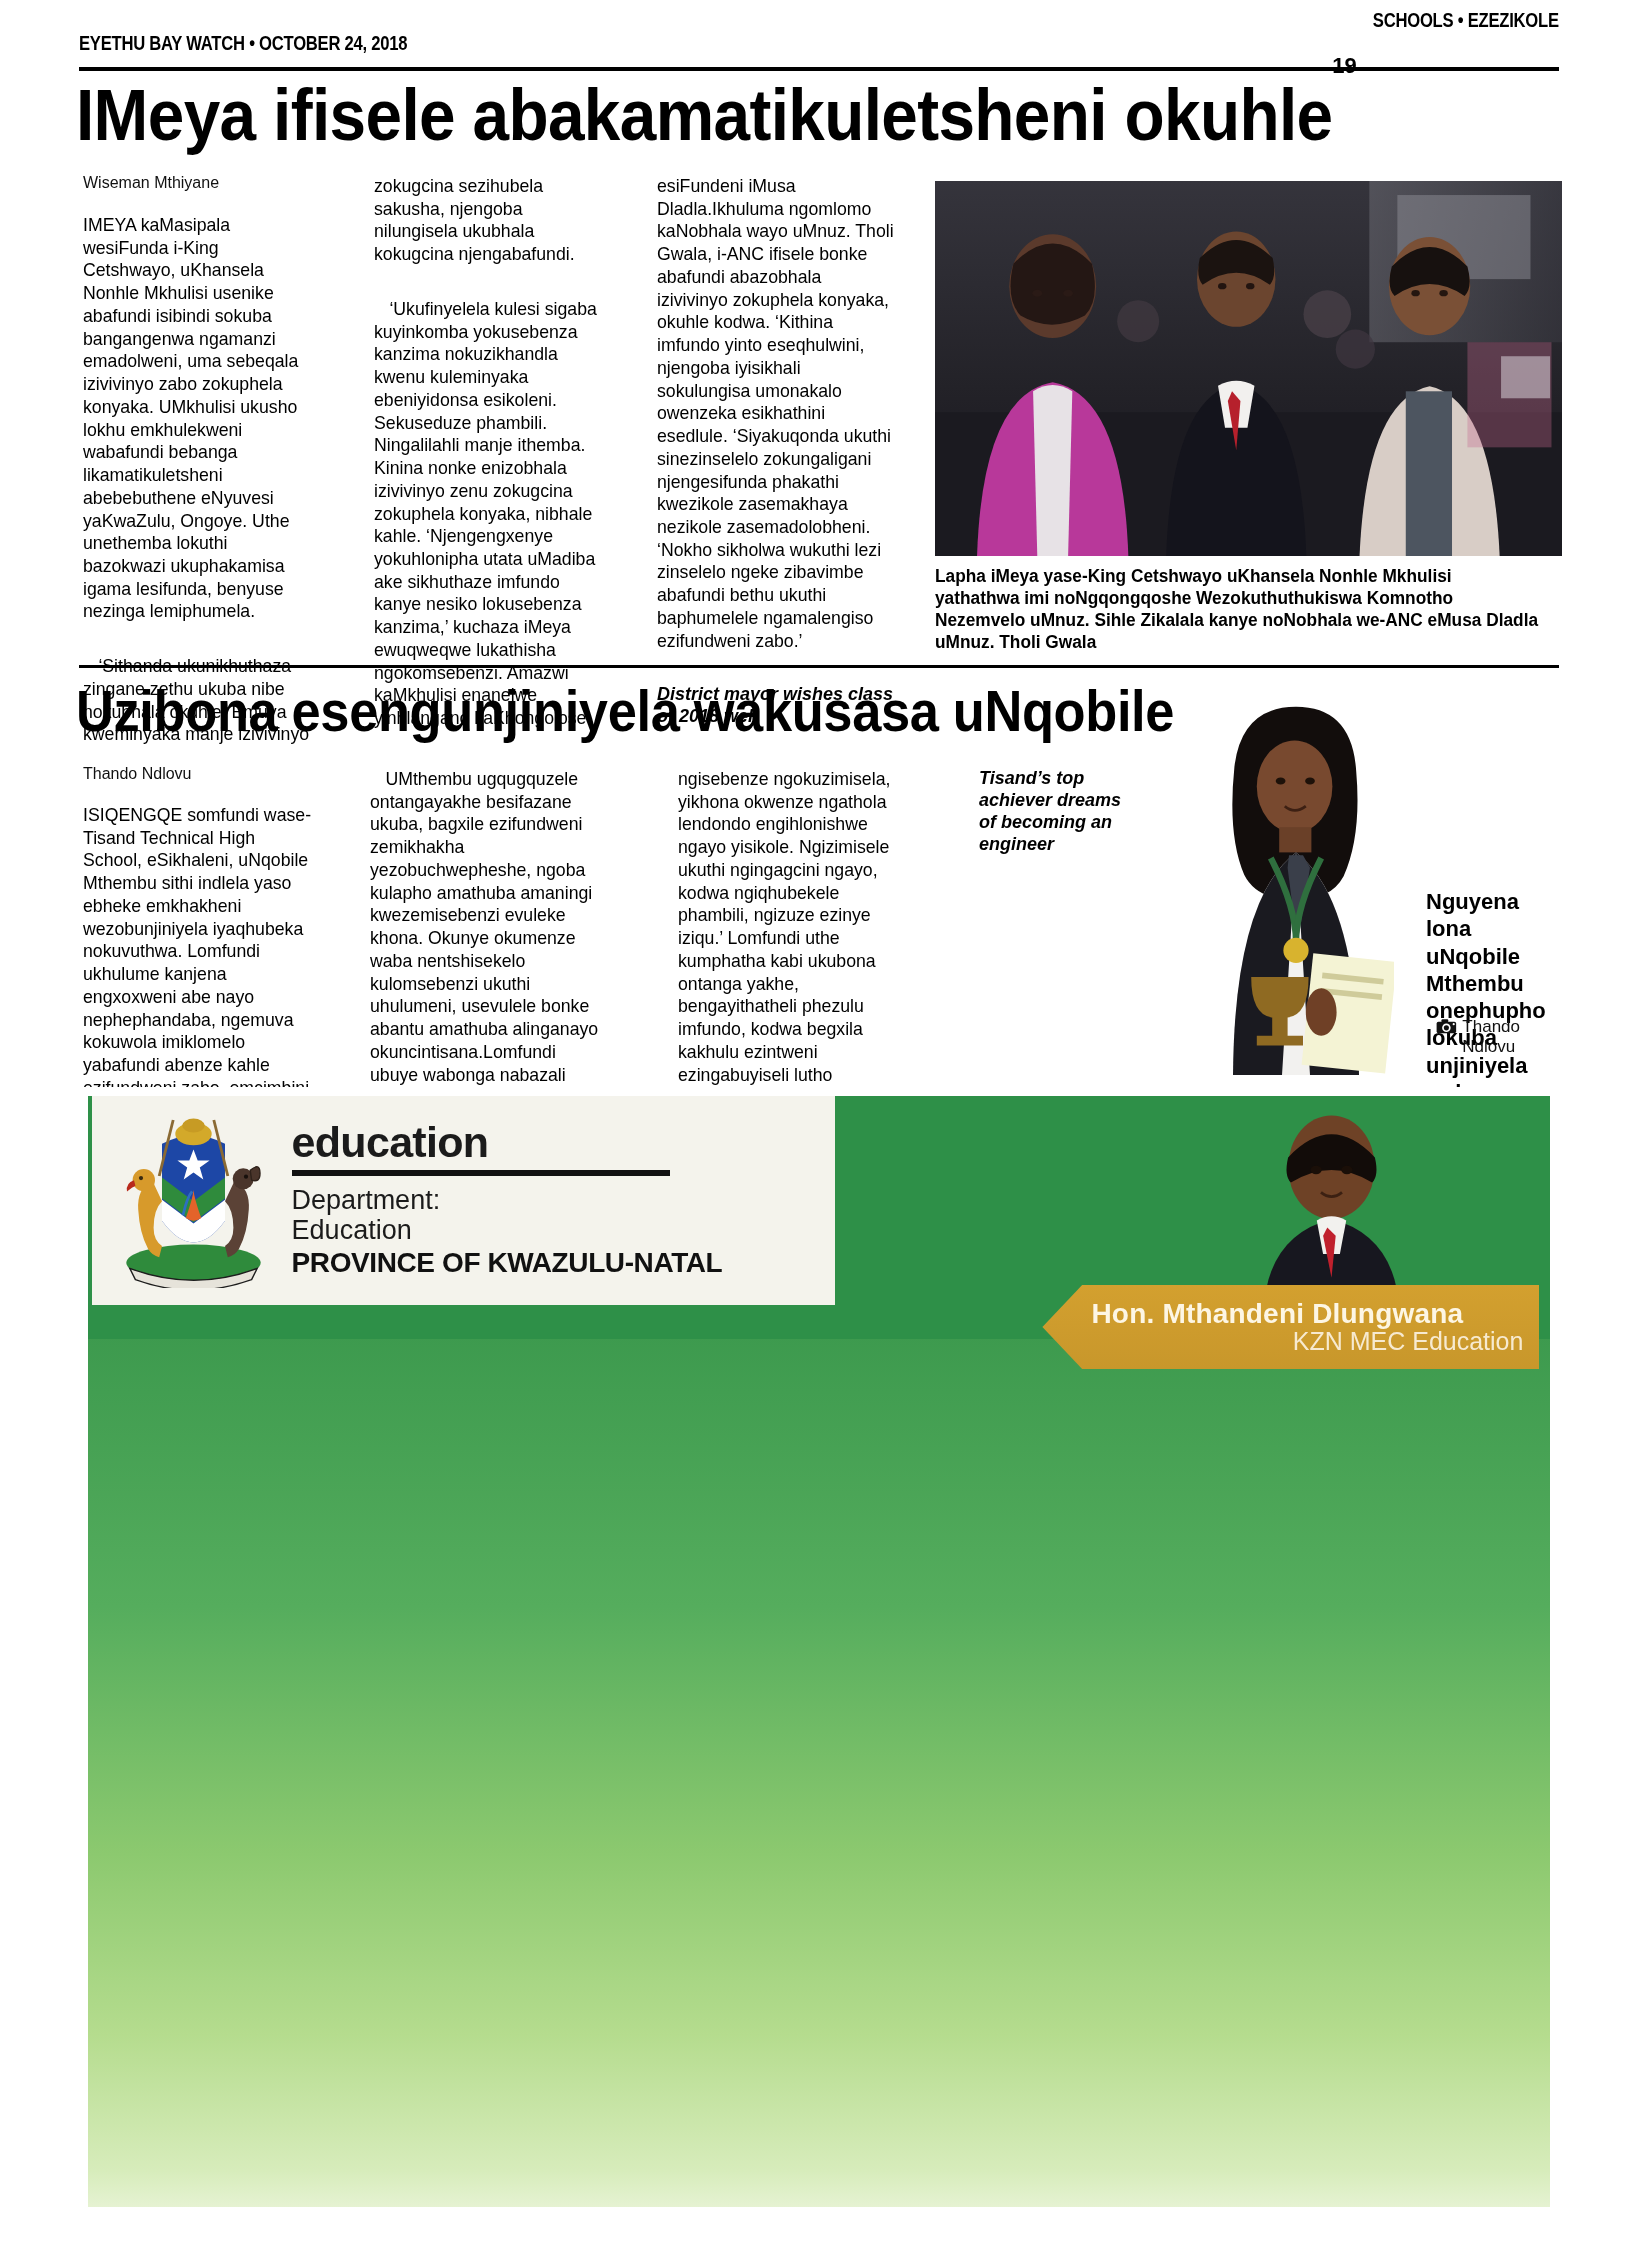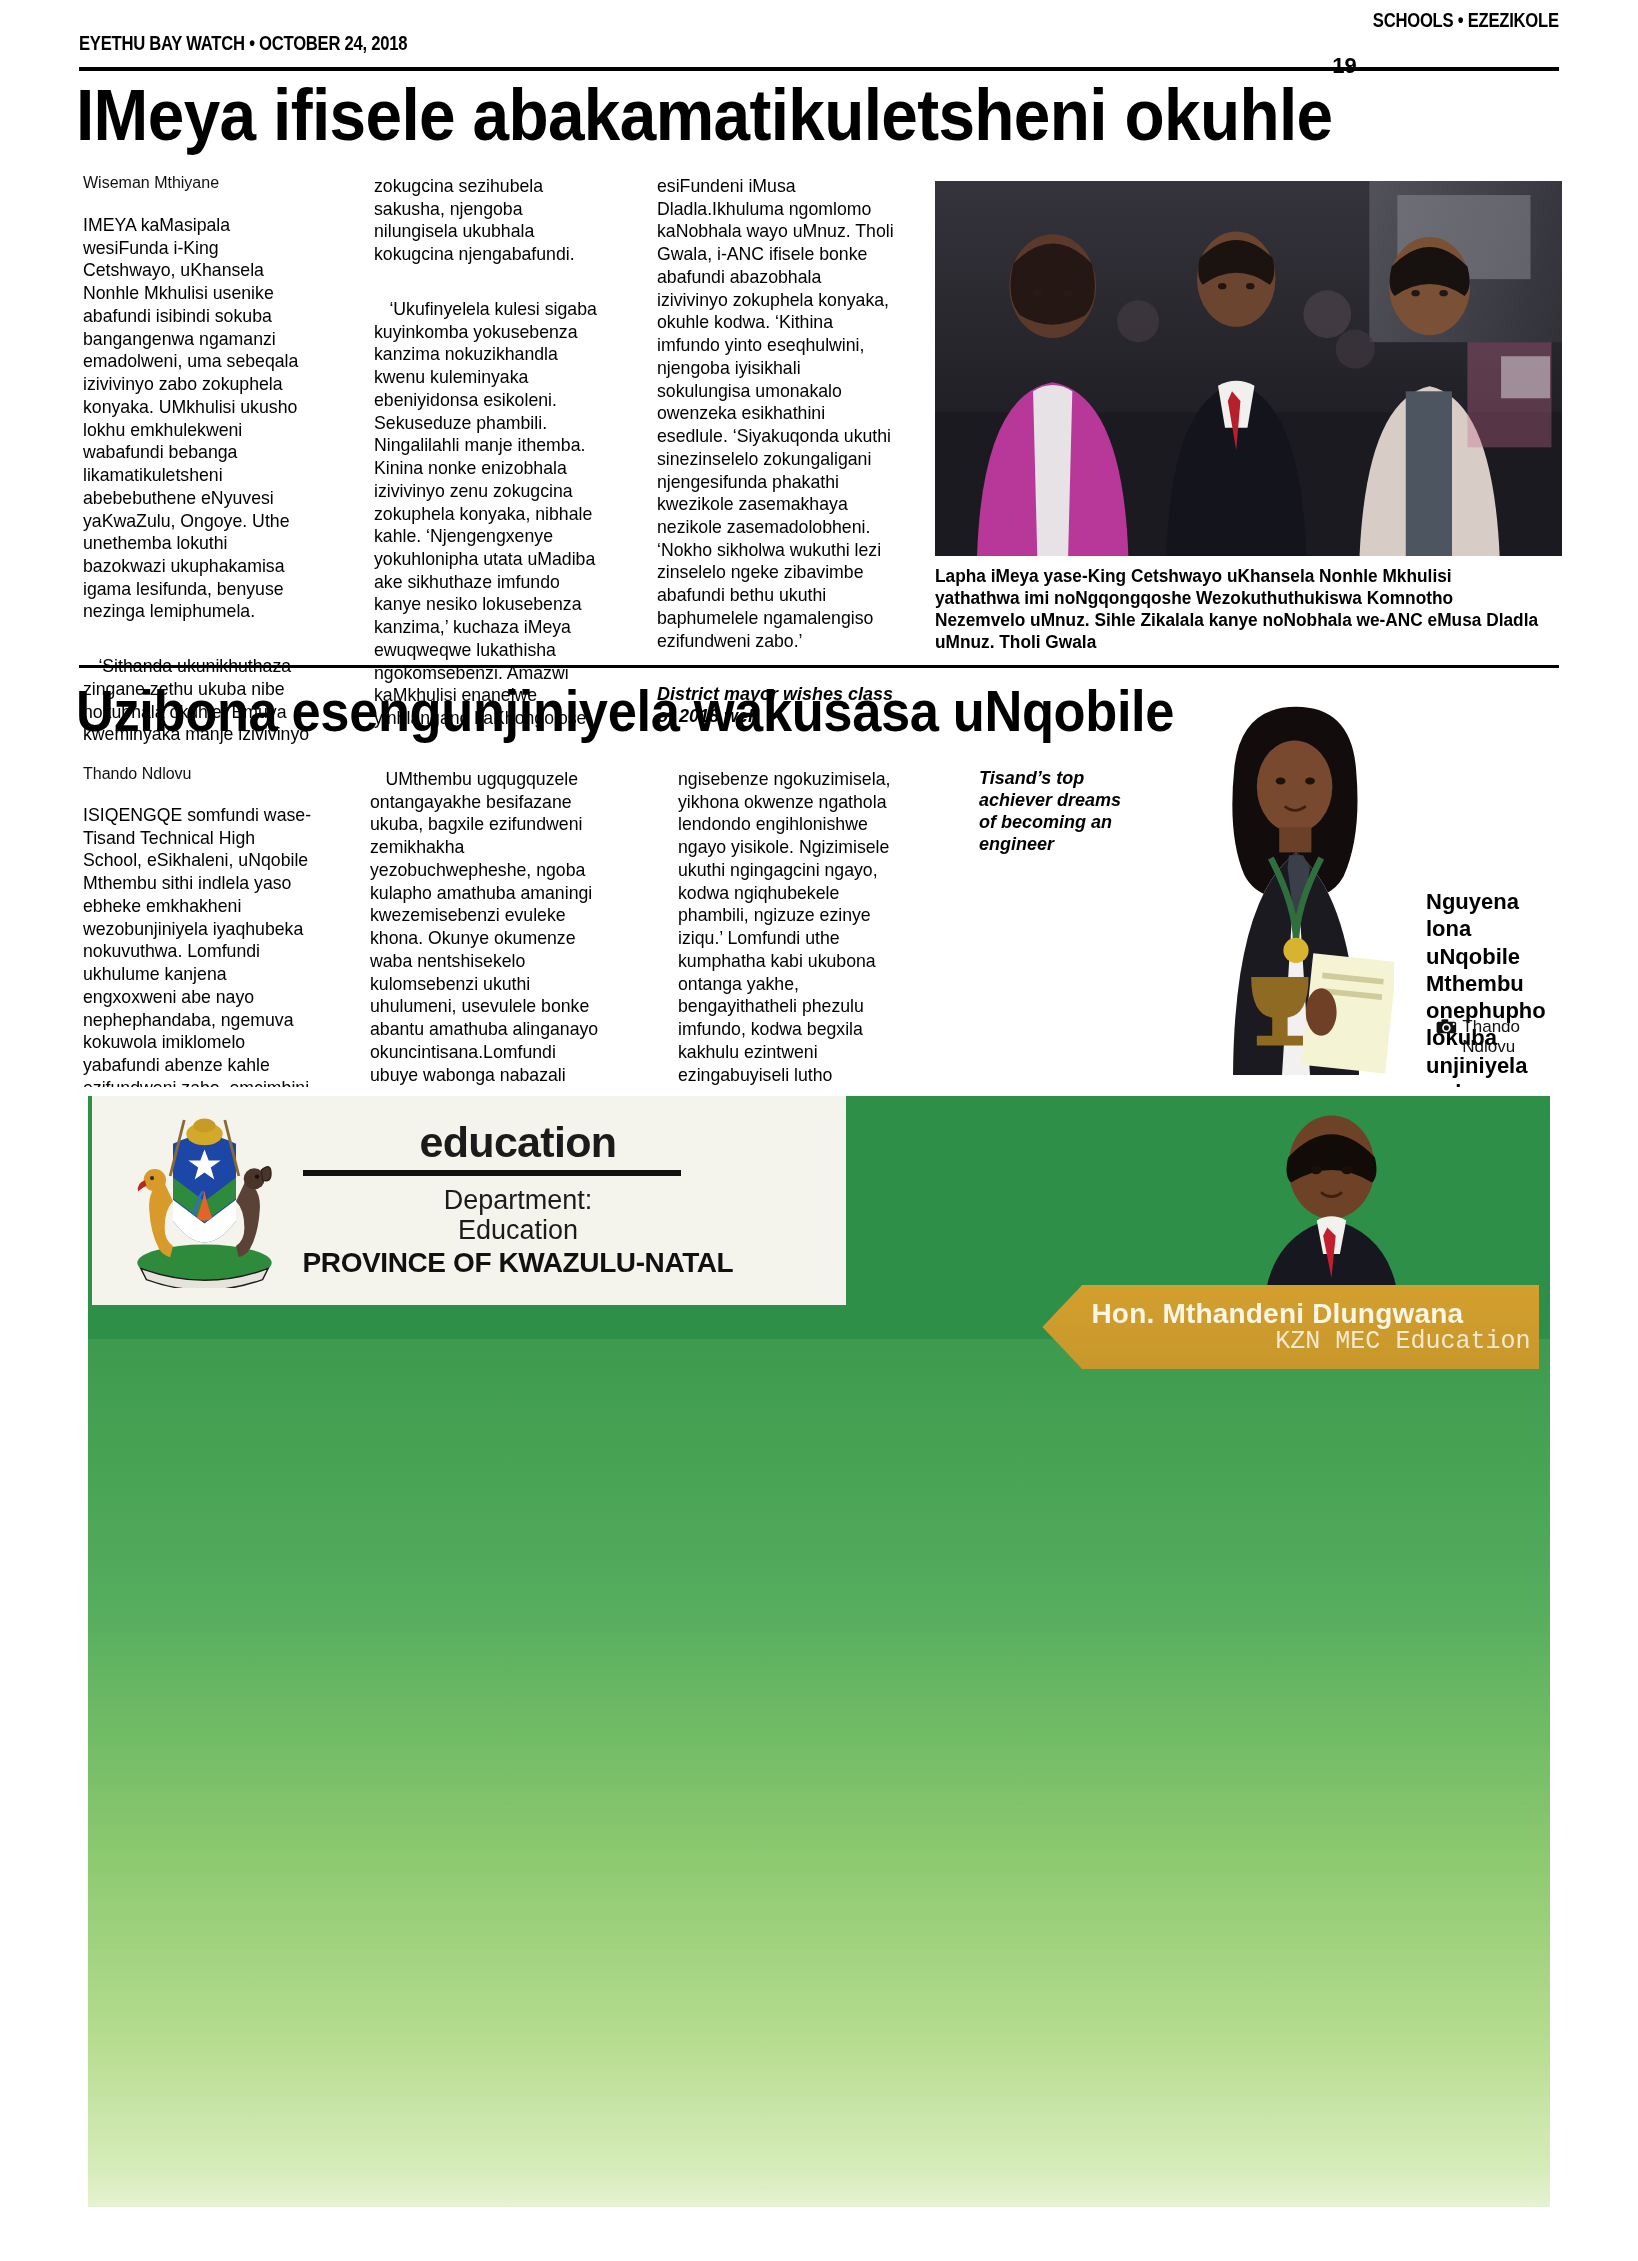--- a/index.html
+++ b/index.html
@@ -85,40 +85,40 @@
 
   
   .advert{
     position:absolute;left:79px;top:1087px;width:1480px;height:1129px;
     overflow:hidden;
     background:linear-gradient(180deg,#3d9a4e 0%,#3d9a4e 22%,#55ad5d 46%,#8cc96f 68%,#b5dc8e 84%,#d7ecbb 96%,#e9f4d8 100%);
   }
   .adv-green-top{position:absolute;left:0;top:0;width:100%;height:252px;background:#2e9048;}
   .adv-logo-panel{
     position:absolute;left:12.6px;top:8.4px;width:722px;height:210px;
-    background:#f4f3ec;display:flex;align-items:center;padding-left:32px;gap:18px;text-align:center;
+    background:#f4f3ec;display:flex;align-items:center;padding-left:21px;gap:18px;
   }
   .coat{width:161px;height:175px;position:relative;flex:0 0 auto;}
   .edu-text{display:flex;flex-direction:column;justify-content:center;}
   .edu-word{font-size:43px;font-weight:bold;color:#1b1b1b;line-height:1;letter-spacing:-0.7px;}
   .edu-hr{width:378px;height:6.3px;background:#111;margin:5.6px 0 8.4px 0;}
   .edu-dept{font-size:27px;color:#1b1b1b;line-height:1.12;}
   .edu-prov{font-size:28px;font-weight:bold;color:#111;letter-spacing:-0.4px;margin-top:2.1px;}
 
   .mec-photo{
     position:absolute;right:140px;top:12.6px;width:175px;height:210px;overflow:hidden;
   }
   .mec-ribbon{
     position:absolute;right:19.6px;top:198px;width:448px;height:84px;
     background:linear-gradient(180deg,#d3a02f 0%,#c8972b 100%);
     clip-path:polygon(8% 0%, 100% 0%, 100% 100%, 8% 100%, 0% 50%);
     display:flex;flex-direction:column;justify-content:center;padding-left:49px;
   }
   .mec-name{font-size:28px;font-weight:bold;color:#fdf6e4;letter-spacing:0.2px;line-height:1.05;}
-  .mec-role{font-size:25px;color:#f7ead0;text-align:right;padding-right:9px;line-height:1.1;font-family:Liberation Mono, monospace;}
+  .mec-role{font-size:25px;color:#f7ead0;text-align:right;padding-right:16px;line-height:1.1;}
   .adv-white-frame{
     position:absolute;left:0;top:0;width:100%;height:100%;
     border:9.8px solid #ffffff;box-sizing:border-box;pointer-events:none;
   }
 </style>
 </head>
 <body>
 
 <div class="page">
 

